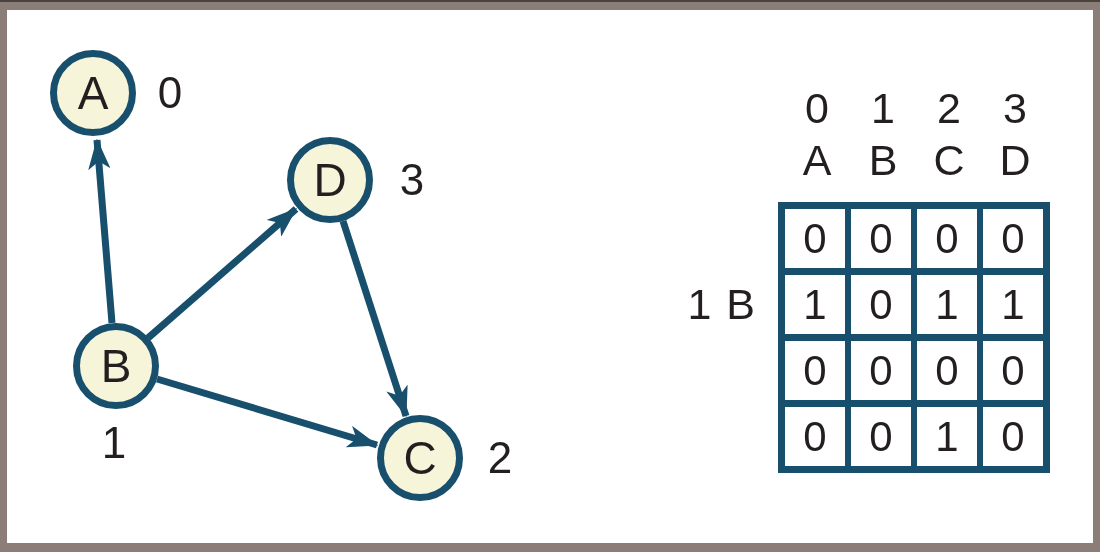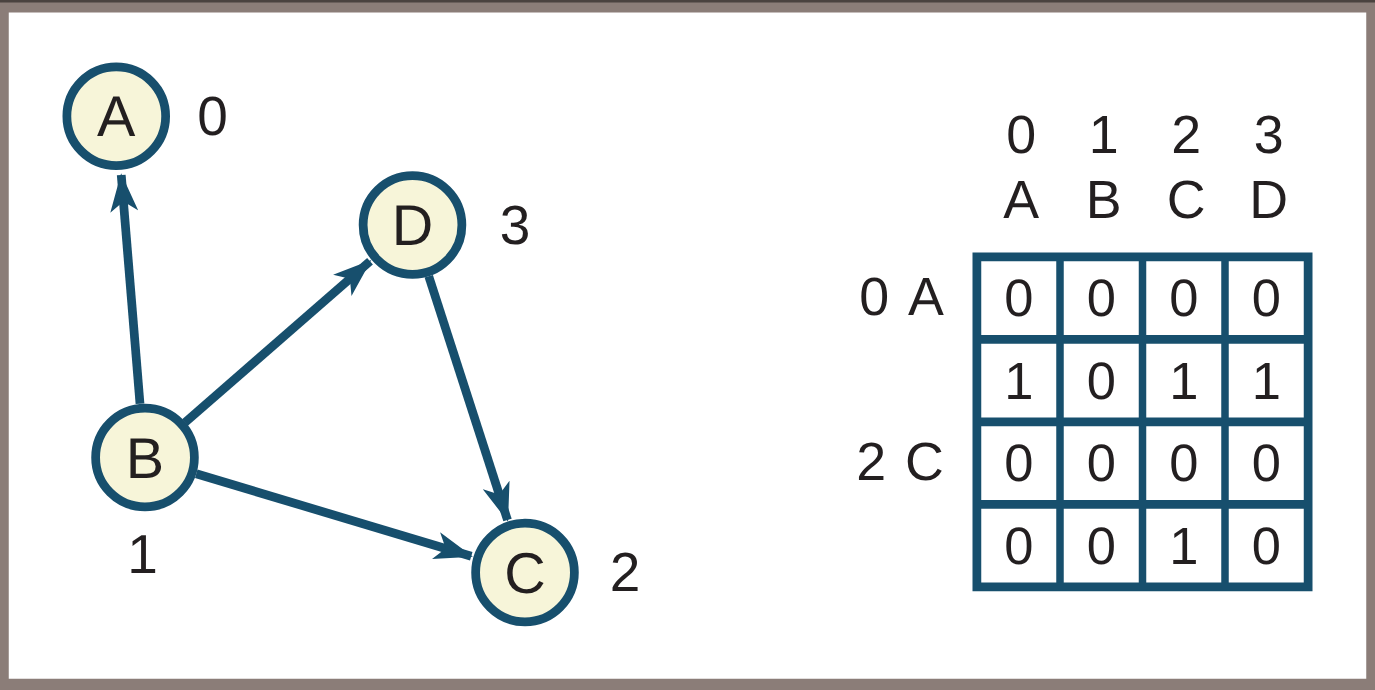--- a/index.html
+++ b/index.html
@@ -147,25 +147,22 @@
     <div class="col-header-cell">3</div>
   </div>
 
   <div class="col-headers-row letters">
     <div class="col-header-cell">A</div>
     <div class="col-header-cell">B</div>
     <div class="col-header-cell">C</div>
     <div class="col-header-cell">D</div>
   </div>
 
-  <div class="row-header" style="top:212px">
-    <span class="row-index">0</span><span class="row-letter">A</span>
-  </div>
-  <div class="row-header" style="top:344px">
-    <span class="row-index">2</span><span class="row-letter">C</span>
+  <div class="row-header" style="top:278px">
+    <span class="row-index">1</span><span class="row-letter">B</span>
   </div>
 
   <div class="matrix-grid">
     <div class="matrix-cell">0</div>
     <div class="matrix-cell">0</div>
     <div class="matrix-cell">0</div>
     <div class="matrix-cell">0</div>
 
     <div class="matrix-cell">1</div>
     <div class="matrix-cell">0</div>

